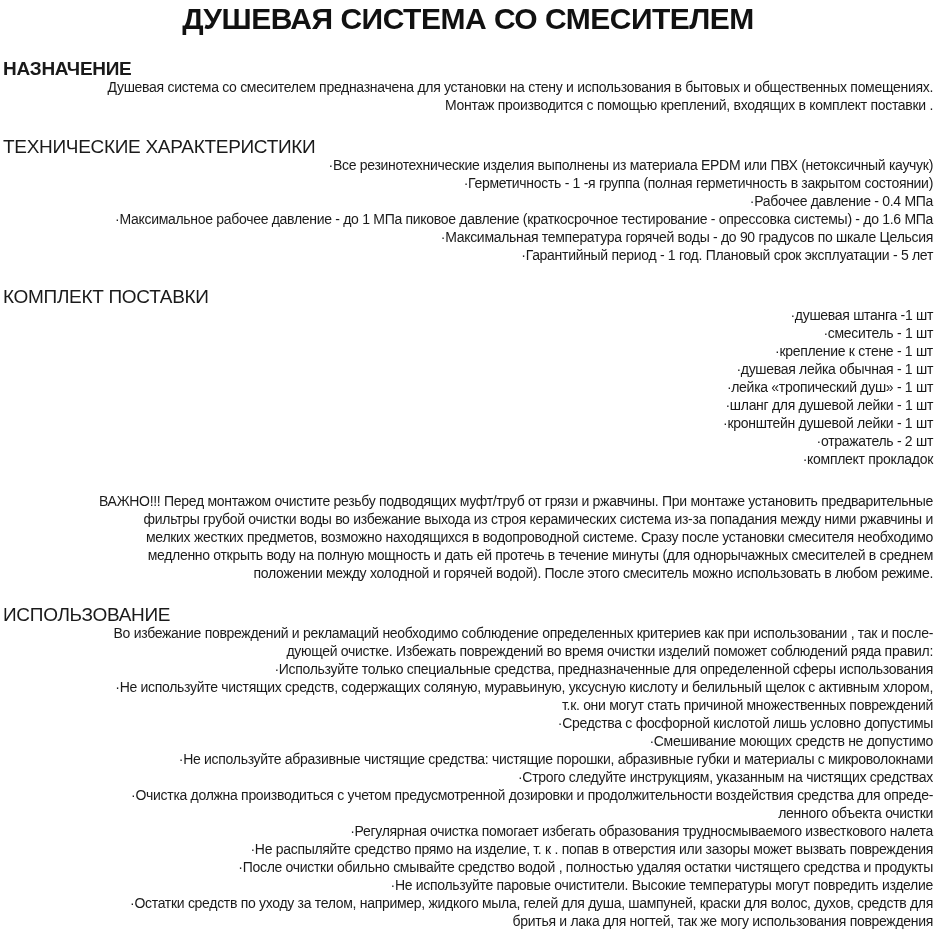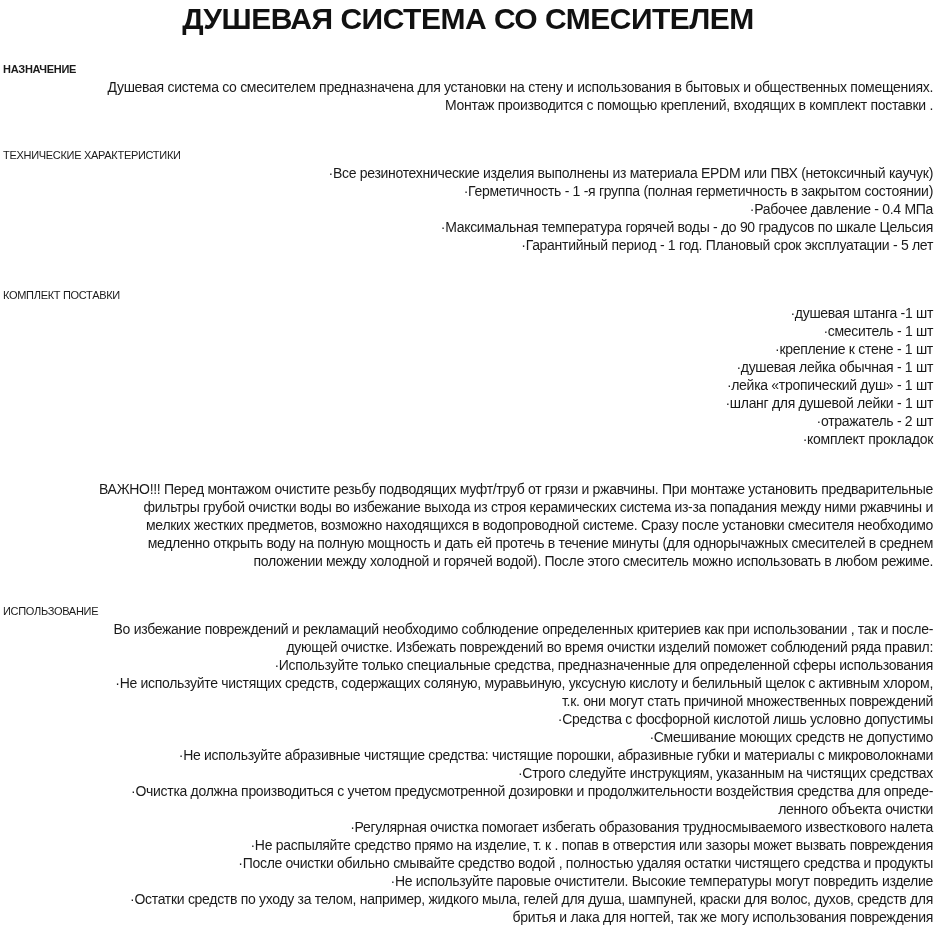--- a/index.html
+++ b/index.html
@@ -19,24 +19,24 @@
   .doc-title {
     margin: 0 0 24px 0;
     text-align: center;
     font-size: 30px;
     line-height: 34px;
     font-weight: bold;
     letter-spacing: -0.5px;
     color: #111111;
   }
   .section { margin: 0; }
-  .section + .section { margin-top: 32px; }
+  .section + .section { margin-top: 24px; }
   .h {
     font-weight: normal;
-    font-size: 11px;
+    font-size: 19px;
     line-height: 18px;
     margin: 0;
   }
   .h.bold { font-weight: bold; }
   .line {
     white-space: nowrap;
     line-height: 18px;
     text-align: right;
   }
   .bullet {
@@ -59,34 +59,36 @@
         <div class="line">Монтаж производится с помощью креплений, входящих в комплект поставки .</div>
       </div>
   </div>
 
   <div class="section">
     <h2 class="h">ТЕХНИЧЕСКИЕ ХАРАКТЕРИСТИКИ</h2>
     <div>
         <div class="line"><span class="bullet">·</span>Все резинотехнические изделия выполнены из материала EPDM или ПВХ (нетоксичный каучук)</div>
         <div class="line"><span class="bullet">·</span>Герметичность - 1 -я группа (полная герметичность в закрытом состоянии)</div>
         <div class="line"><span class="bullet">·</span>Рабочее давление - 0.4 МПа</div>
+        <div class="line"><span class="bullet">·</span>Максимальное рабочее давление - до 1 МПа пиковое давление (краткосрочное тестирование - опрессовка системы) - до 1.6 МПа</div>
         <div class="line"><span class="bullet">·</span>Максимальная температура горячей воды - до 90 градусов по шкале Цельсия</div>
         <div class="line"><span class="bullet">·</span>Гарантийный период - 1 год. Плановый срок эксплуатации - 5 лет</div>
       </div>
   </div>
 
   <div class="section">
     <h2 class="h">КОМПЛЕКТ ПОСТАВКИ</h2>
     <div>
         <div class="line"><span class="bullet">·</span>душевая штанга -1 шт</div>
         <div class="line"><span class="bullet">·</span>смеситель - 1 шт</div>
         <div class="line"><span class="bullet">·</span>крепление к стене - 1 шт</div>
         <div class="line"><span class="bullet">·</span>душевая лейка обычная - 1 шт</div>
         <div class="line"><span class="bullet">·</span>лейка «тропический душ» - 1 шт</div>
         <div class="line"><span class="bullet">·</span>шланг для душевой лейки - 1 шт</div>
+        <div class="line"><span class="bullet">·</span>кронштейн душевой лейки - 1 шт</div>
         <div class="line"><span class="bullet">·</span>отражатель - 2 шт</div>
         <div class="line"><span class="bullet">·</span>комплект прокладок</div>
       </div>
   </div>
 
   <div class="section">
     <div>
         <div class="line">ВАЖНО!!! Перед монтажом очистите резьбу подводящих муфт/труб от грязи и ржавчины. При монтаже установить предварительные</div>
         <div class="line">фильтры грубой очистки воды во избежание выхода из строя керамических система из-за попадания между ними ржавчины и</div>
         <div class="line">мелких жестких предметов, возможно находящихся в водопроводной системе. Сразу после установки смесителя необходимо</div>

